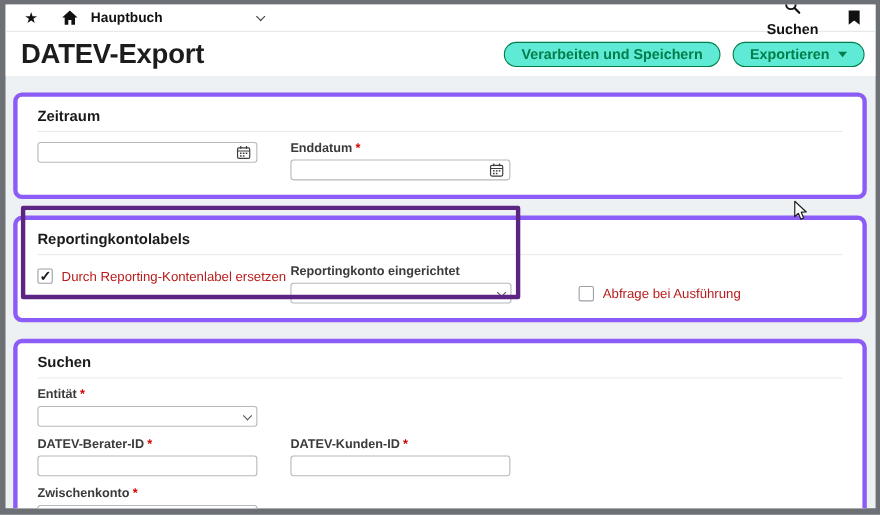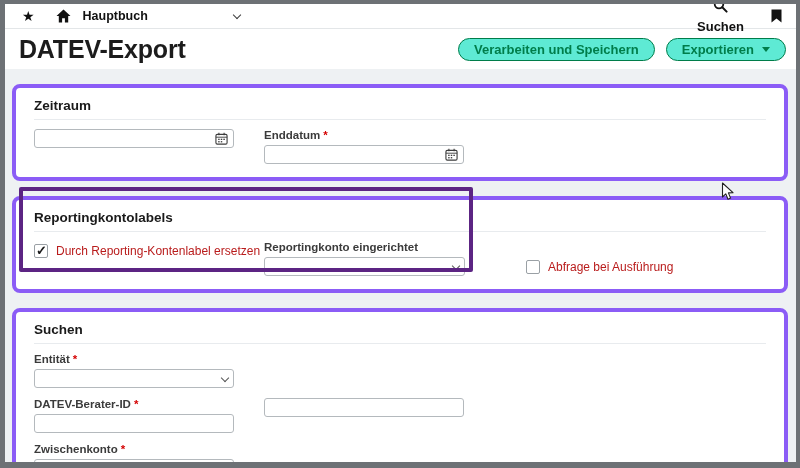--- a/index.html
+++ b/index.html
@@ -196,20 +196,23 @@
       <div class="fieldrow mb12">
         <div class="field">
           <div class="flabel">
             <span>DATEV-Berater-ID</span><span class="req">*</span>
           </div>
           <div class="inputbox">
             <input type="text" value="" style="">
           </div>
         </div>
         <div class="field">
+          <div class="flabel">
+            <span>DATEV-Kunden-ID</span><span class="req">*</span>
+          </div>
           <div class="inputbox">
             <input type="text" value="" style="">
           </div>
         </div>
       </div>
 
       <div class="fieldrow">
         <div class="field">
           <div class="flabel">
             <span>Zwischenkonto</span><span class="req">*</span>

